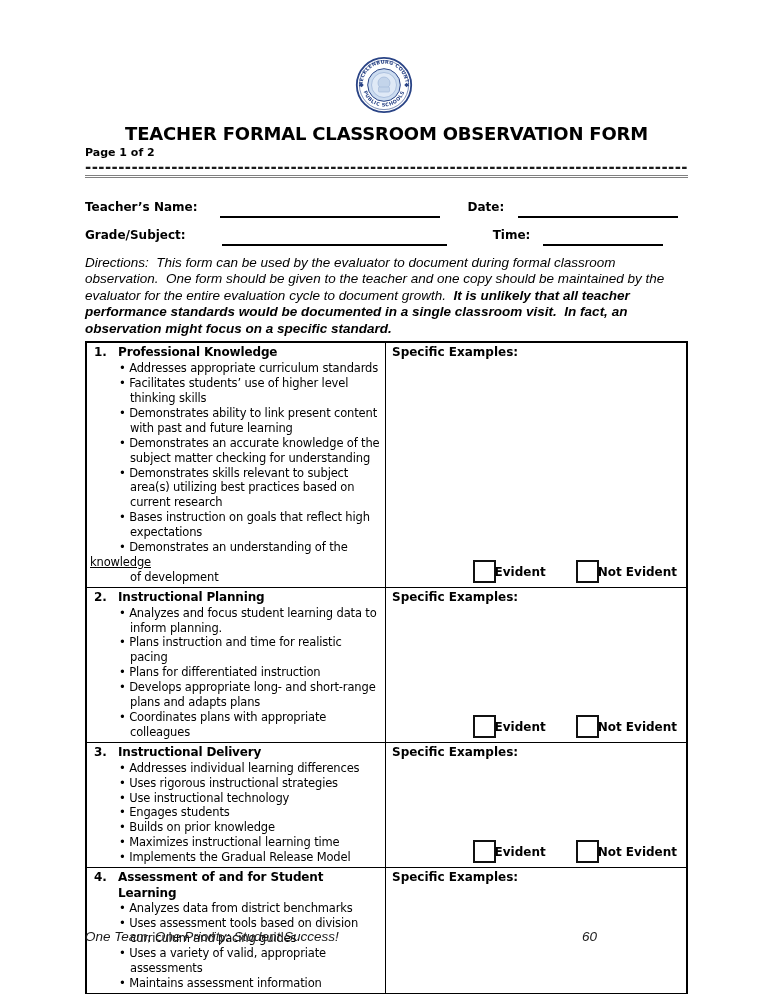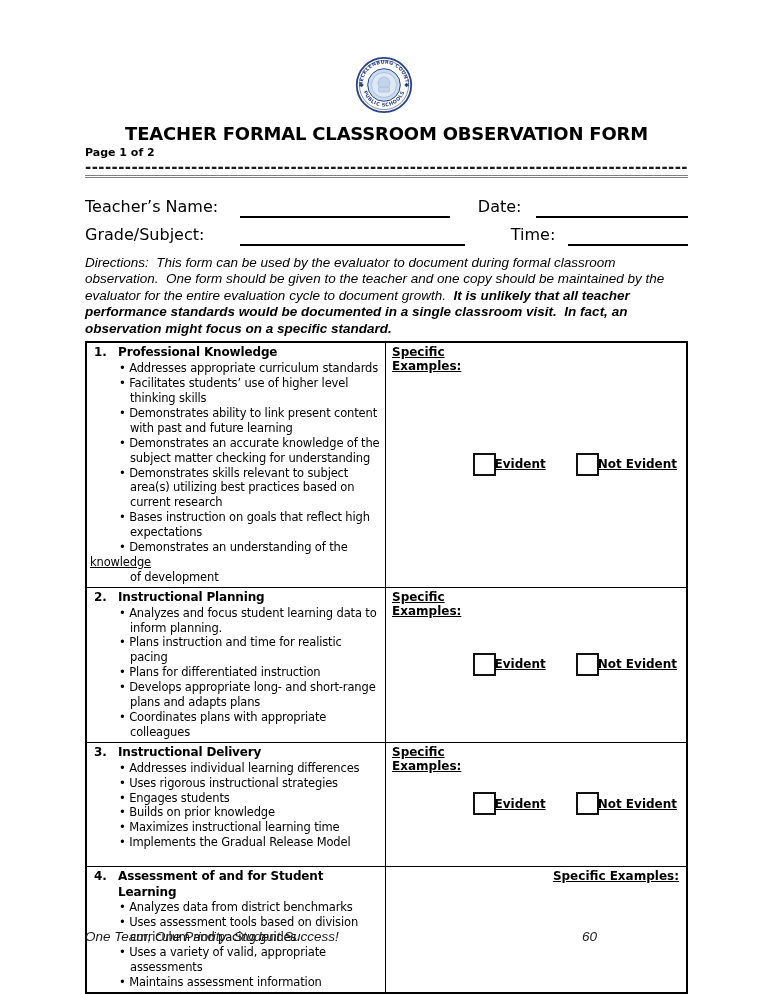--- a/index.html
+++ b/index.html
@@ -9,21 +9,21 @@
   }
   .content{margin-left:85px;width:603px;}
   .logo-wrap{display:flex;justify-content:center;padding-top:56px;}
   .title{font-size:18px;font-weight:bold;text-align:center;margin:9px 0 0 0;letter-spacing:-0.2px;}
   .page-label{text-align:left;font-size:11px;font-weight:bold;margin-top:2px;}
   .separator{
     margin-top:3px;height:13px;line-height:11px;overflow:hidden;white-space:nowrap;
     font-weight:bold;font-size:15px;letter-spacing:0.4px;color:#1a1a1a;
     border-bottom:3px double #808080;
   }
-  .fields{margin-top:12px;font-size:16px;font-weight:normal;}
+  .fields{margin-top:12px;font-size:12px;font-weight:bold;}
   .frow{display:flex;align-items:flex-end;height:28px;}
   .flabel{line-height:22px;white-space:nowrap;}
   .blank{border-bottom:2px solid #000;height:22px;box-sizing:border-box;}
   .w-teacher{width:220px;margin-left:22px;}
   .lab-date{margin-left:28px;text-align:center;}
   .w-date{width:160px;margin-left:14px;}
   .w-grade{width:225px;margin-left:36px;}
   .lab-time{margin-left:46px;}
   .w-time{width:120px;margin-left:13px;}
   .directions{
@@ -36,22 +36,22 @@
   .section-row:first-child{border-top:none;}
   .section-row:nth-child(1){min-height:201px;}
   .section-row:nth-child(2){min-height:113px;}
   .section-row:nth-child(3){min-height:123px;}
   .section-row:nth-child(4){min-height:123px;}
   .cell-left{
     width:299px;flex:none;border-right:1.5px solid #000;box-sizing:border-box;
     padding:2px 4px 2px 3px;font-size:11.5px;letter-spacing:-0.15px;line-height:1.3;
   }
   .cell-right{
-    flex:1;display:flex;flex-direction:row;justify-content:flex-end;
-    box-sizing:border-box;padding:2px 7px 4px 6px;text-decoration:underline;
+    flex:1;display:flex;flex-direction:column;justify-content:space-between;
+    box-sizing:border-box;padding:2px 7px 4px 6px;
   }
   .sec-head{display:flex;font-weight:bold;font-size:12px;}
   .sec-num{width:28px;flex:none;padding-left:4px;box-sizing:border-box;}
   .sec-title{flex:1;}
   .bullet{padding-left:40px;text-indent:-11px;}
   .outdent{padding-left:0;text-decoration:underline;}
   .cont{padding-left:40px;}
   .se-label{font-weight:bold;font-size:12px;}
   .cb-row{display:flex;justify-content:flex-end;align-items:center;padding-right:2px;}
   .cb-group{display:flex;align-items:center;}
@@ -176,20 +176,21 @@
 
   <div class="section-row">
     <div class="cell-left">
       <div class="sec-head">
         <span class="sec-num">3.</span>
         <span class="sec-title">Instructional Delivery</span>
       </div>
       <div>
             <div class="bullet">• Addresses individual learning differences</div>
             <div class="bullet">• Uses rigorous instructional strategies</div>
+            <div class="bullet">• Use instructional technology</div>
             <div class="bullet">• Engages students</div>
             <div class="bullet">• Builds on prior knowledge</div>
             <div class="bullet">• Maximizes instructional learning time</div>
             <div class="bullet">• Implements the Gradual Release Model</div>
           </div>
     </div>
     <div class="cell-right">
       <div class="se-label">Specific Examples:</div>
       <div class="cb-row">
         <span class="cb-group">

